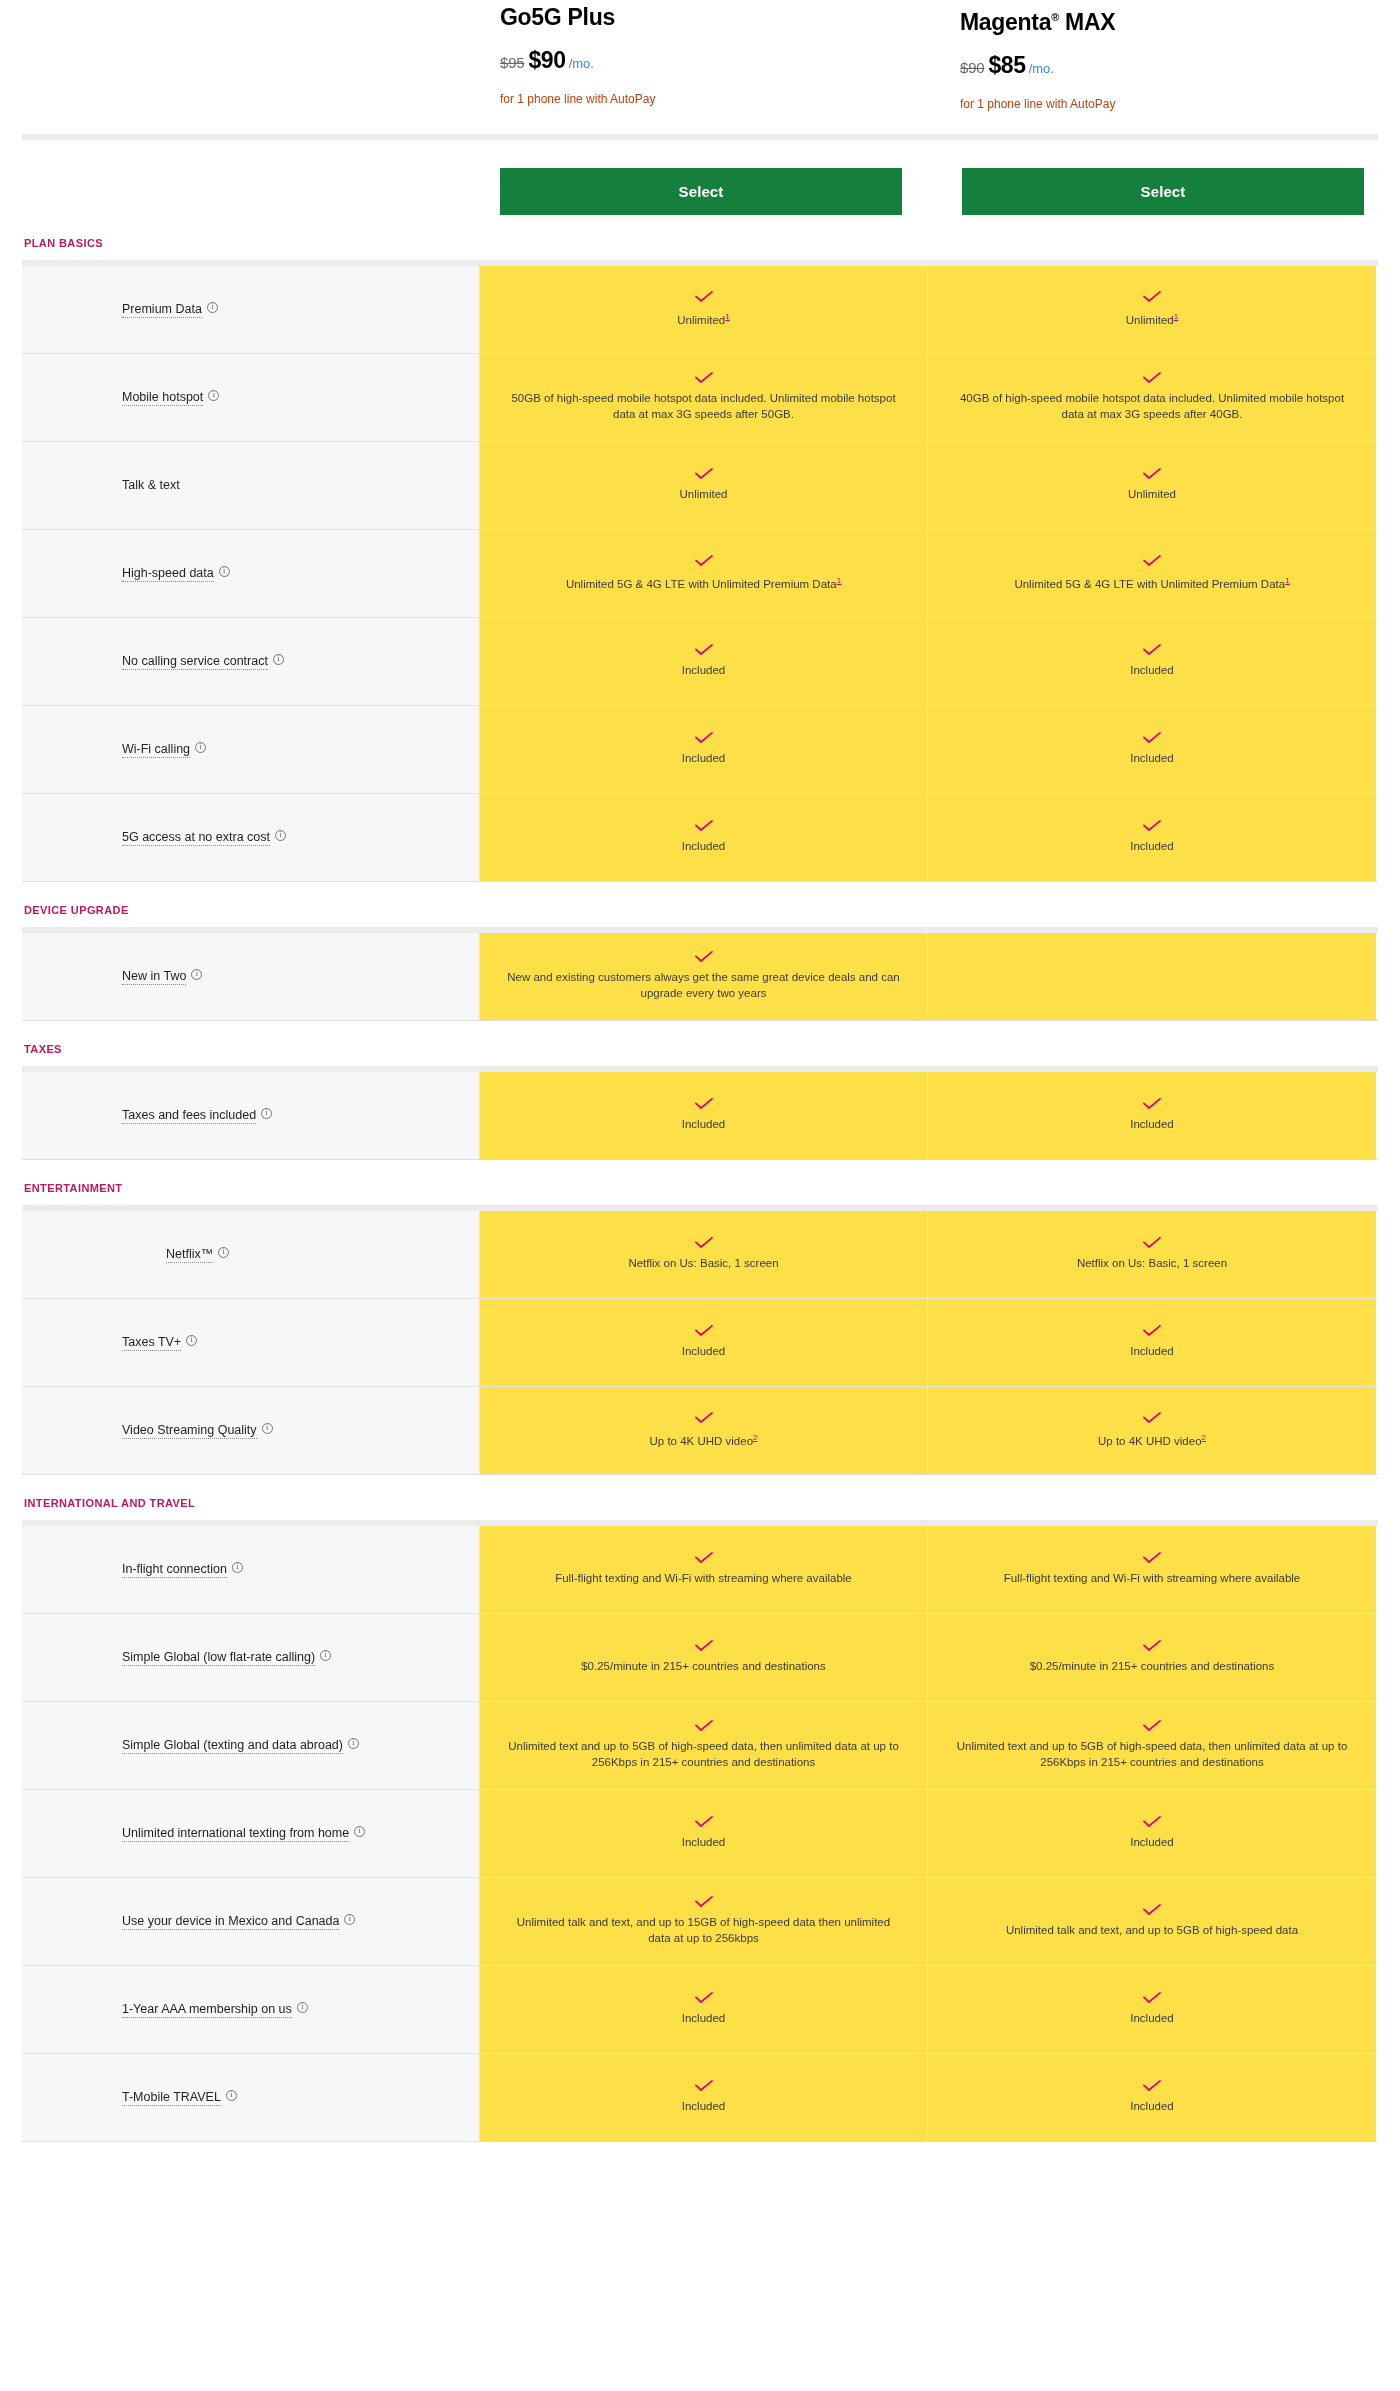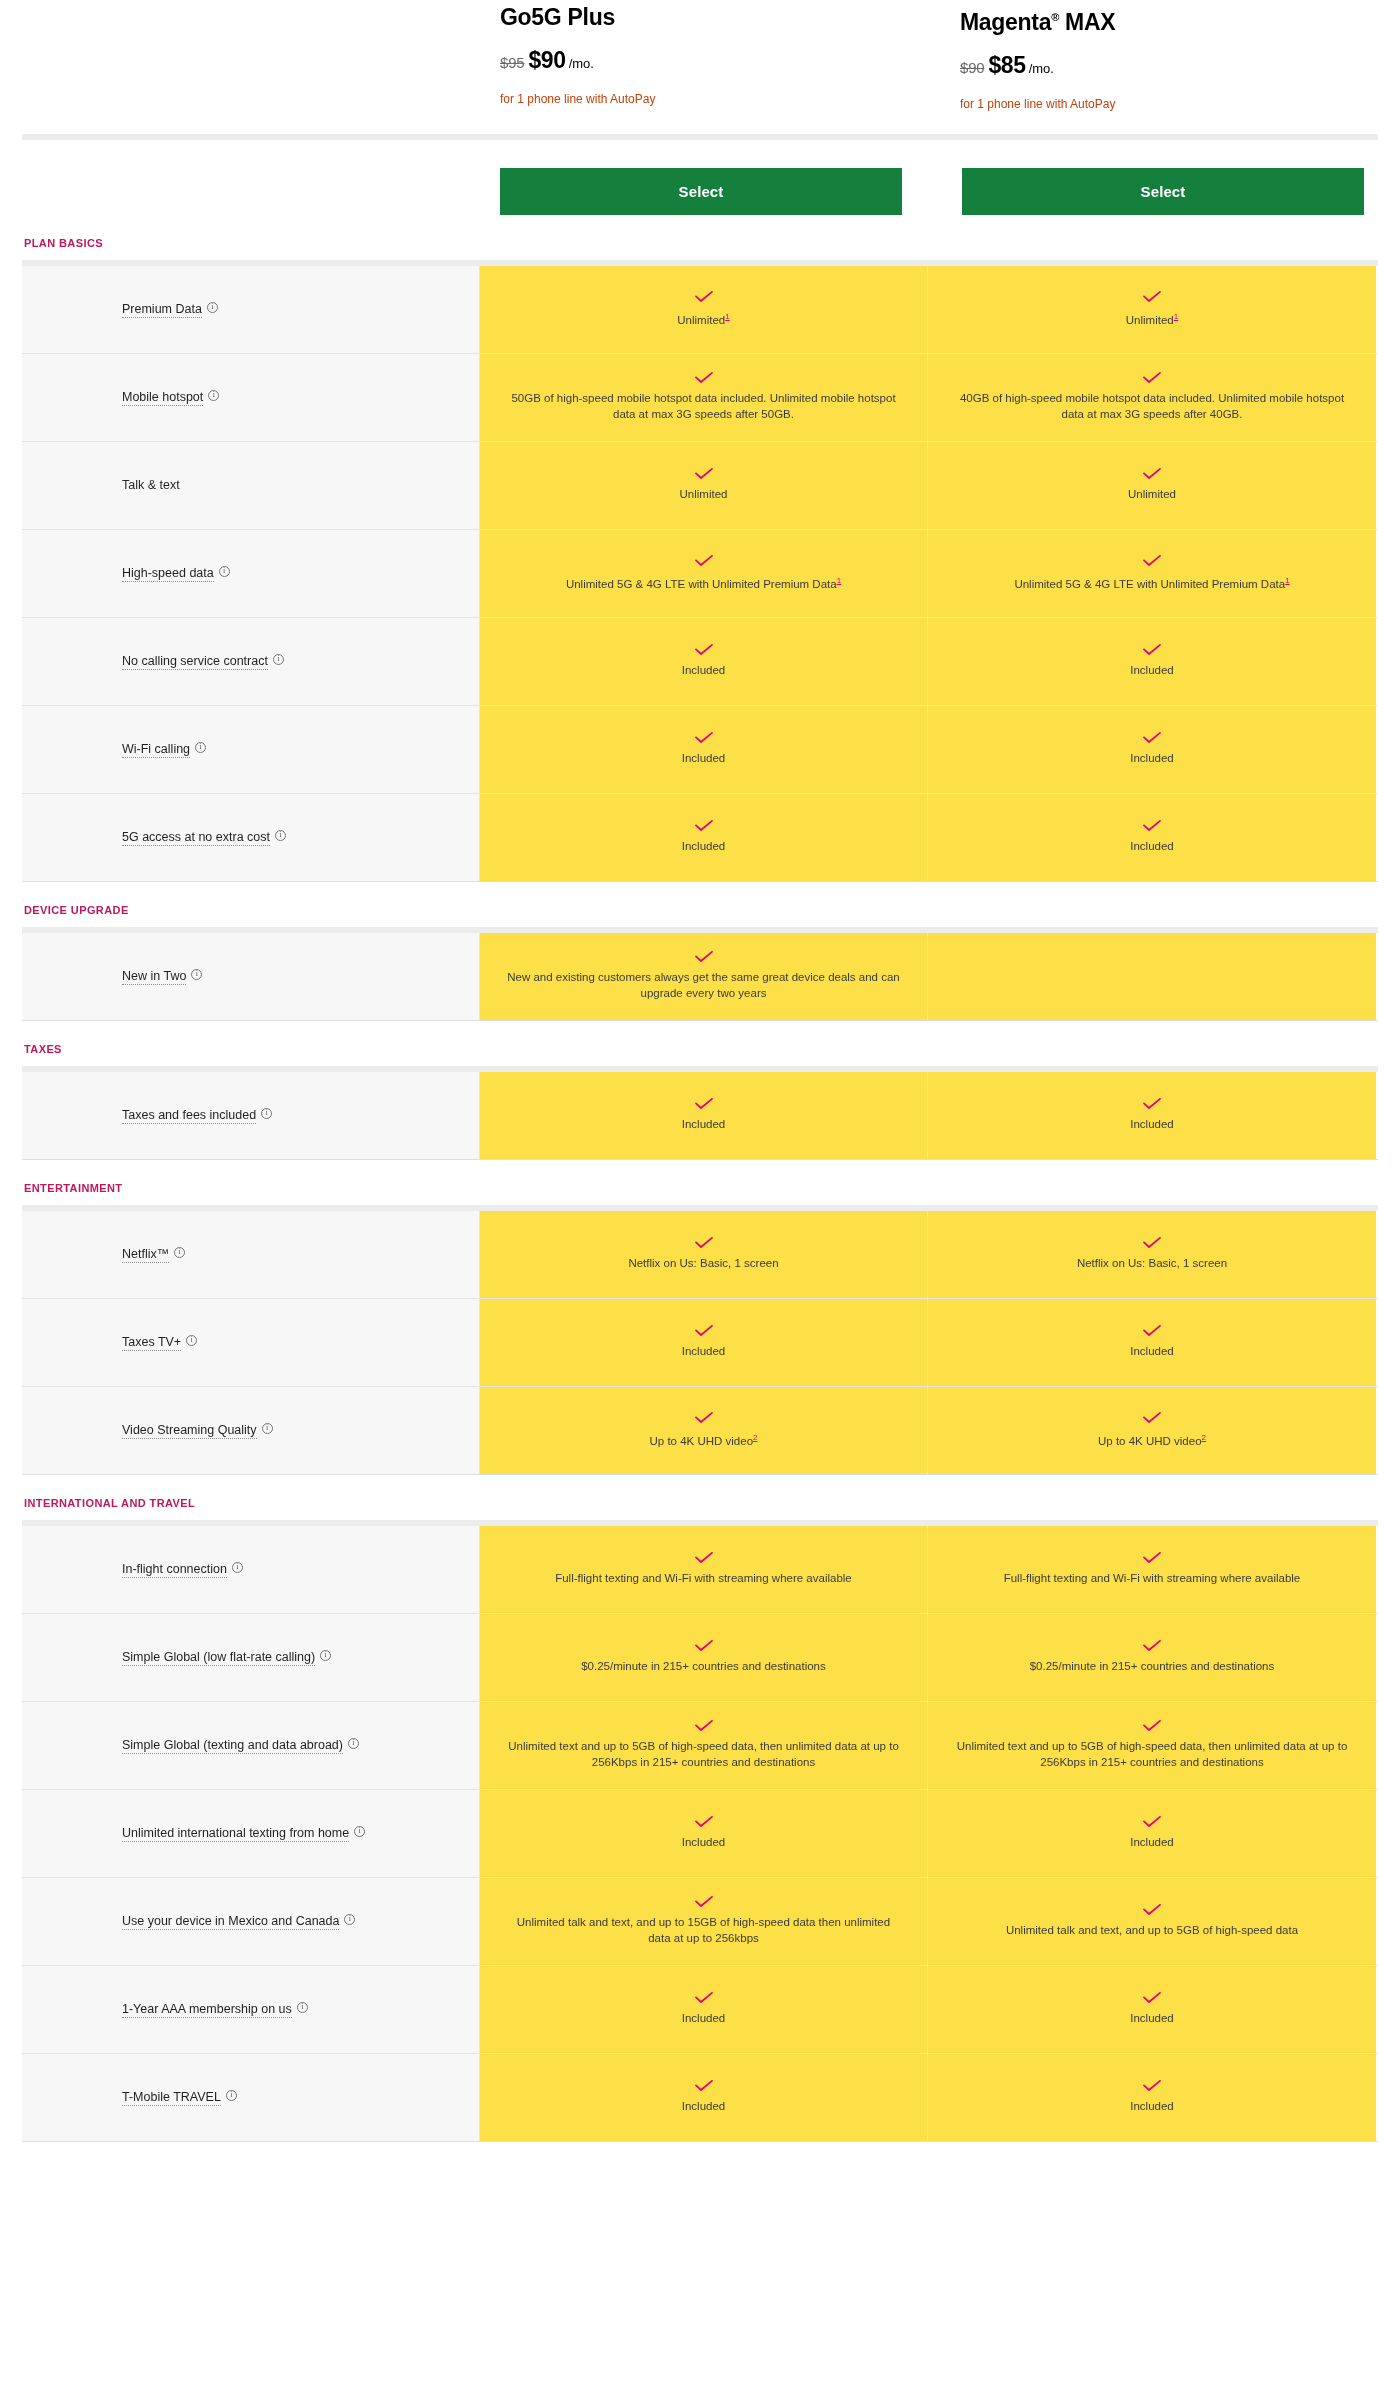--- a/index.html
+++ b/index.html
@@ -42,21 +42,21 @@
   }
   .price-new {
     font-size: 23px;
     font-weight: bold;
     color: #000000;
     margin-left: 4px;
     letter-spacing: -0.4px;
   }
   .price-per {
     font-size: 13px;
-    color: #000000;
+    color: #3b82f6;
     margin-left: 3px;
     font-weight: normal;
   }
   .plan-sub {
     margin-top: 13px;
     font-size: 12px;
     color: #c2410c;
     line-height: 16px;
   }
 
@@ -386,21 +386,21 @@
               <div class="val-text">Included</div>
             </div>
           </div>
         </div>
       </div>
       <div class="section">
         <div class="section-title">ENTERTAINMENT</div>
         <div class="table-wrap">
           <div class="frow">
             <div class="fcell-label">
-              <div><span class="flabel-text" style="font-size: 12.5px; line-height: 22px;">Netflix™</span><span class="info-icon"></span></div>
+              <div><span class="flabel-text" style="font-size: 12.5px; line-height: 22px; margin-left: 44px;">Netflix™</span><span class="info-icon"></span></div>
             </div>
             <div class="fcell-val">
               <svg class="check" viewBox="0 0 18 11">
                 <path d="M1 5.4 L6 10 L17 0.8" fill="none" stroke="#e20074" stroke-width="1.7" stroke-linecap="round" stroke-linejoin="round"></path>
               </svg>
               <div class="val-text">Netflix on Us: Basic, 1 screen</div>
             </div>
             <div class="fcell-val">
               <svg class="check" viewBox="0 0 18 11">
                 <path d="M1 5.4 L6 10 L17 0.8" fill="none" stroke="#e20074" stroke-width="1.7" stroke-linecap="round" stroke-linejoin="round"></path>

